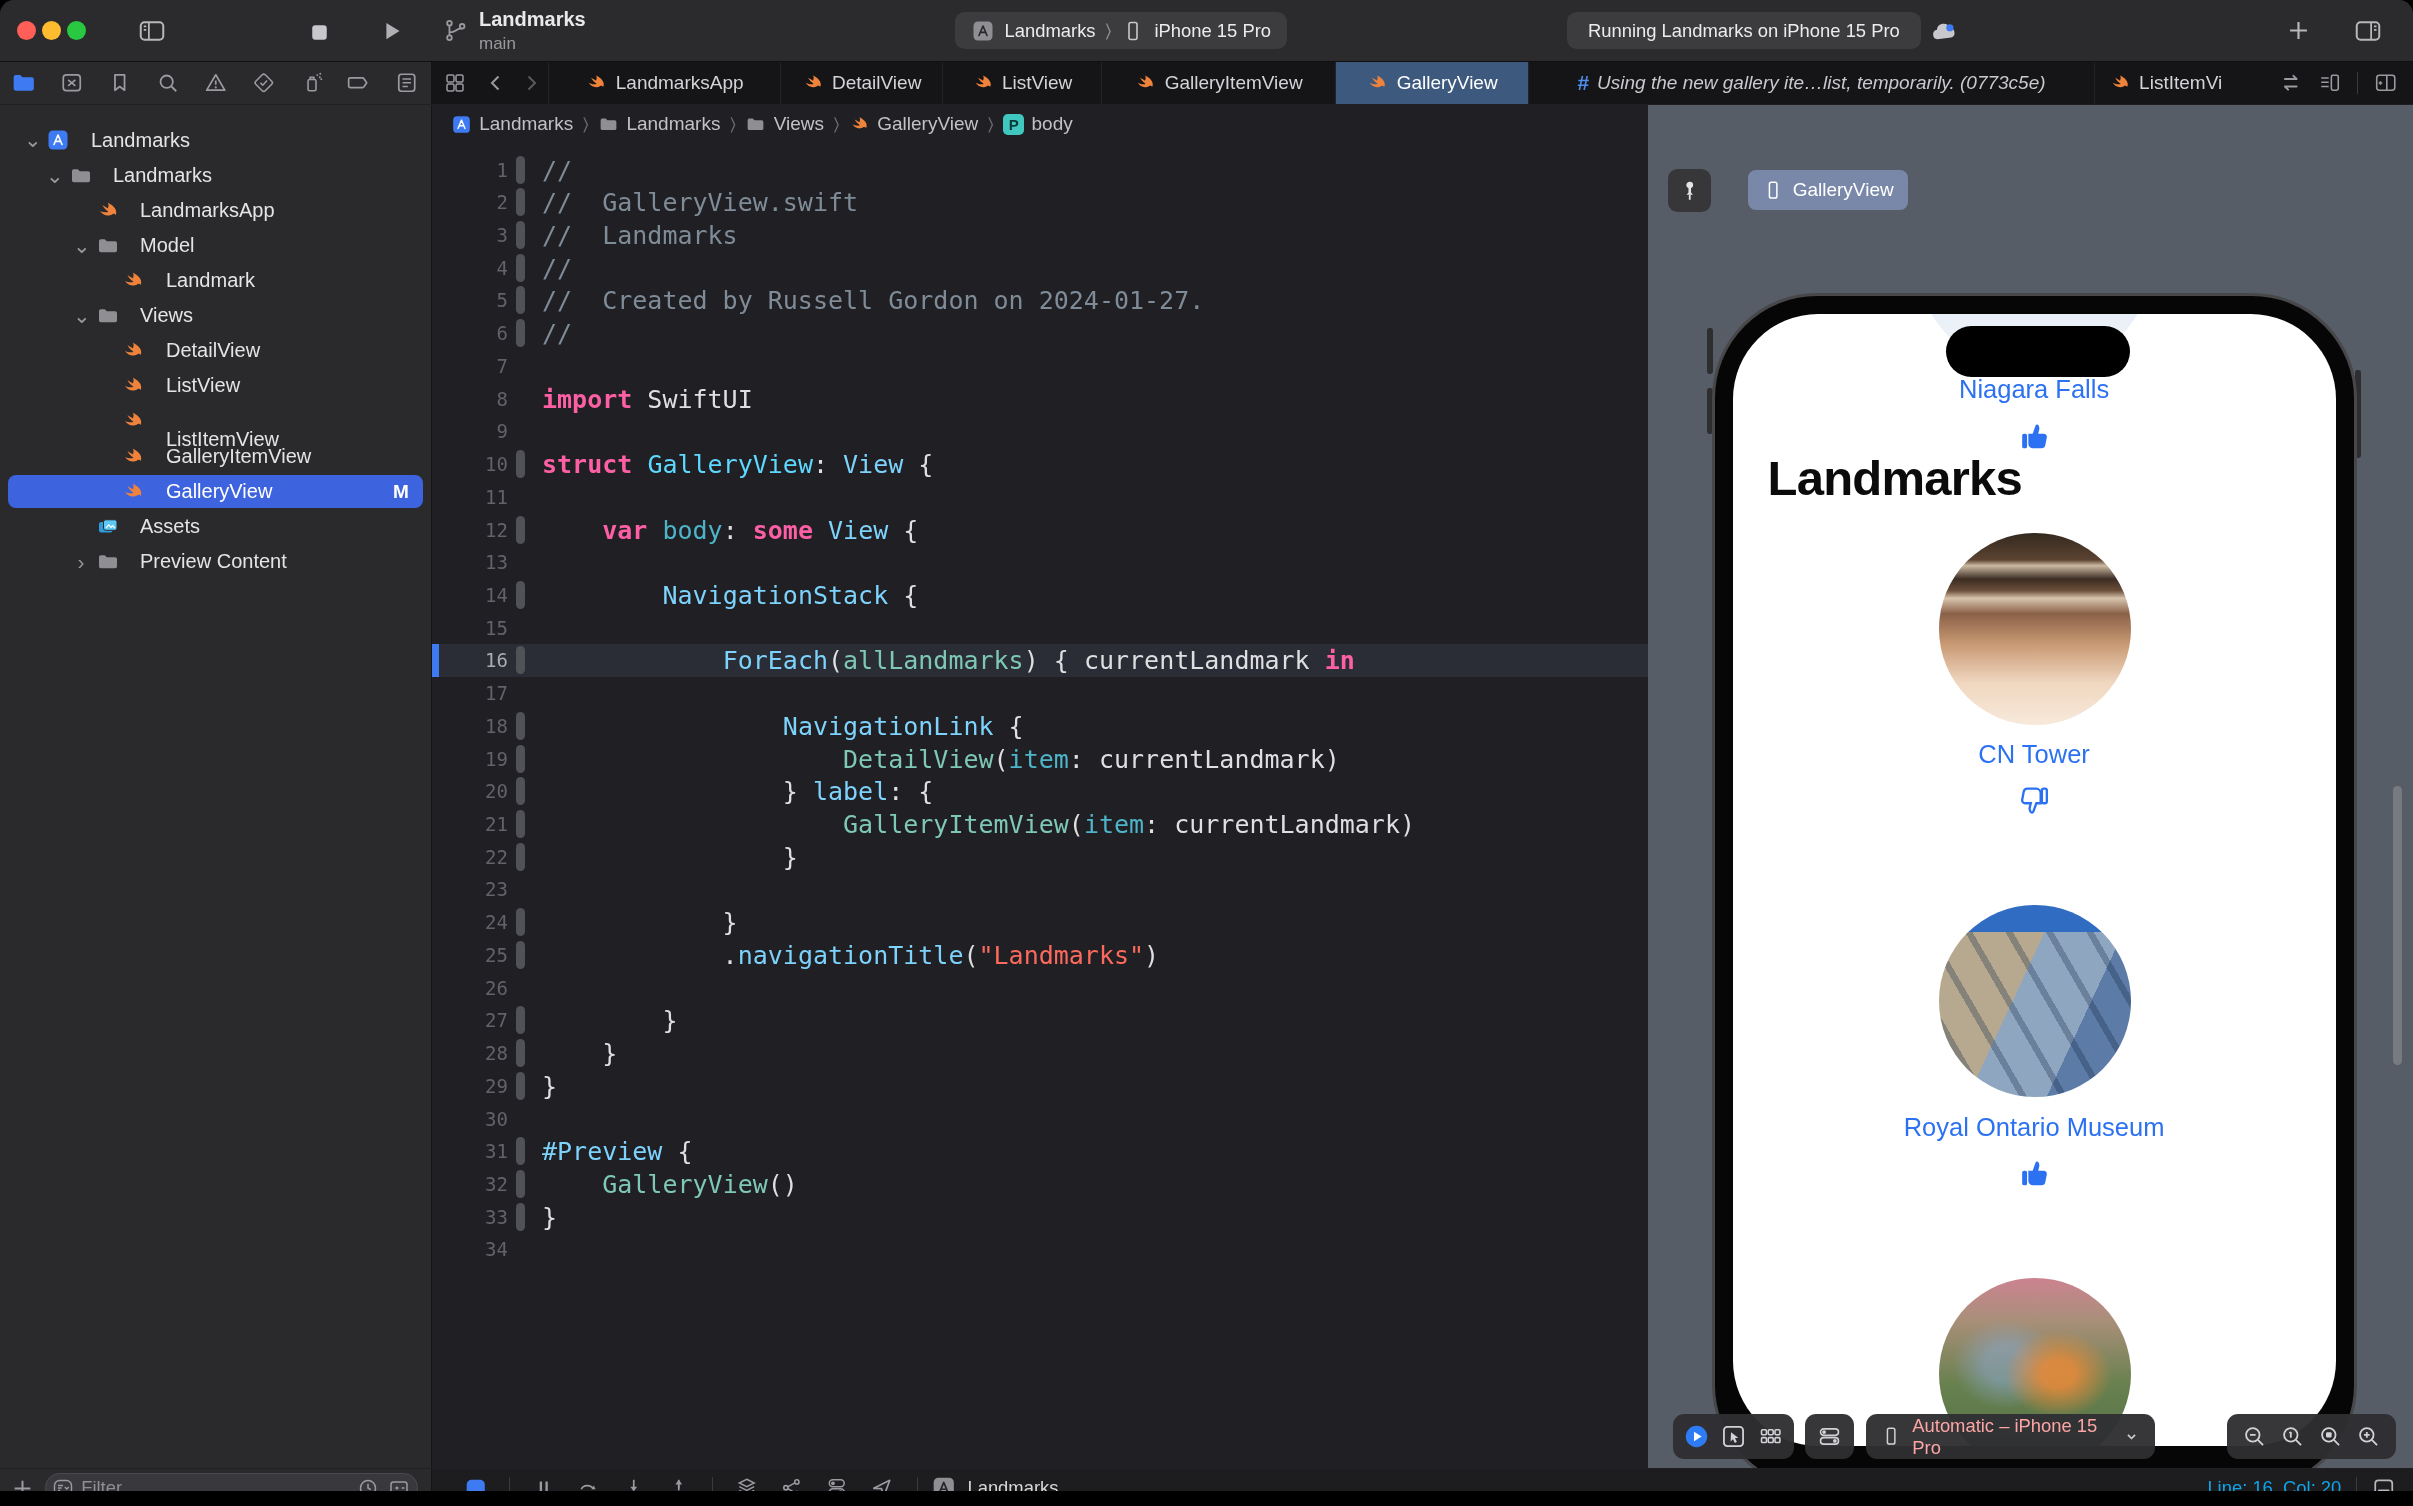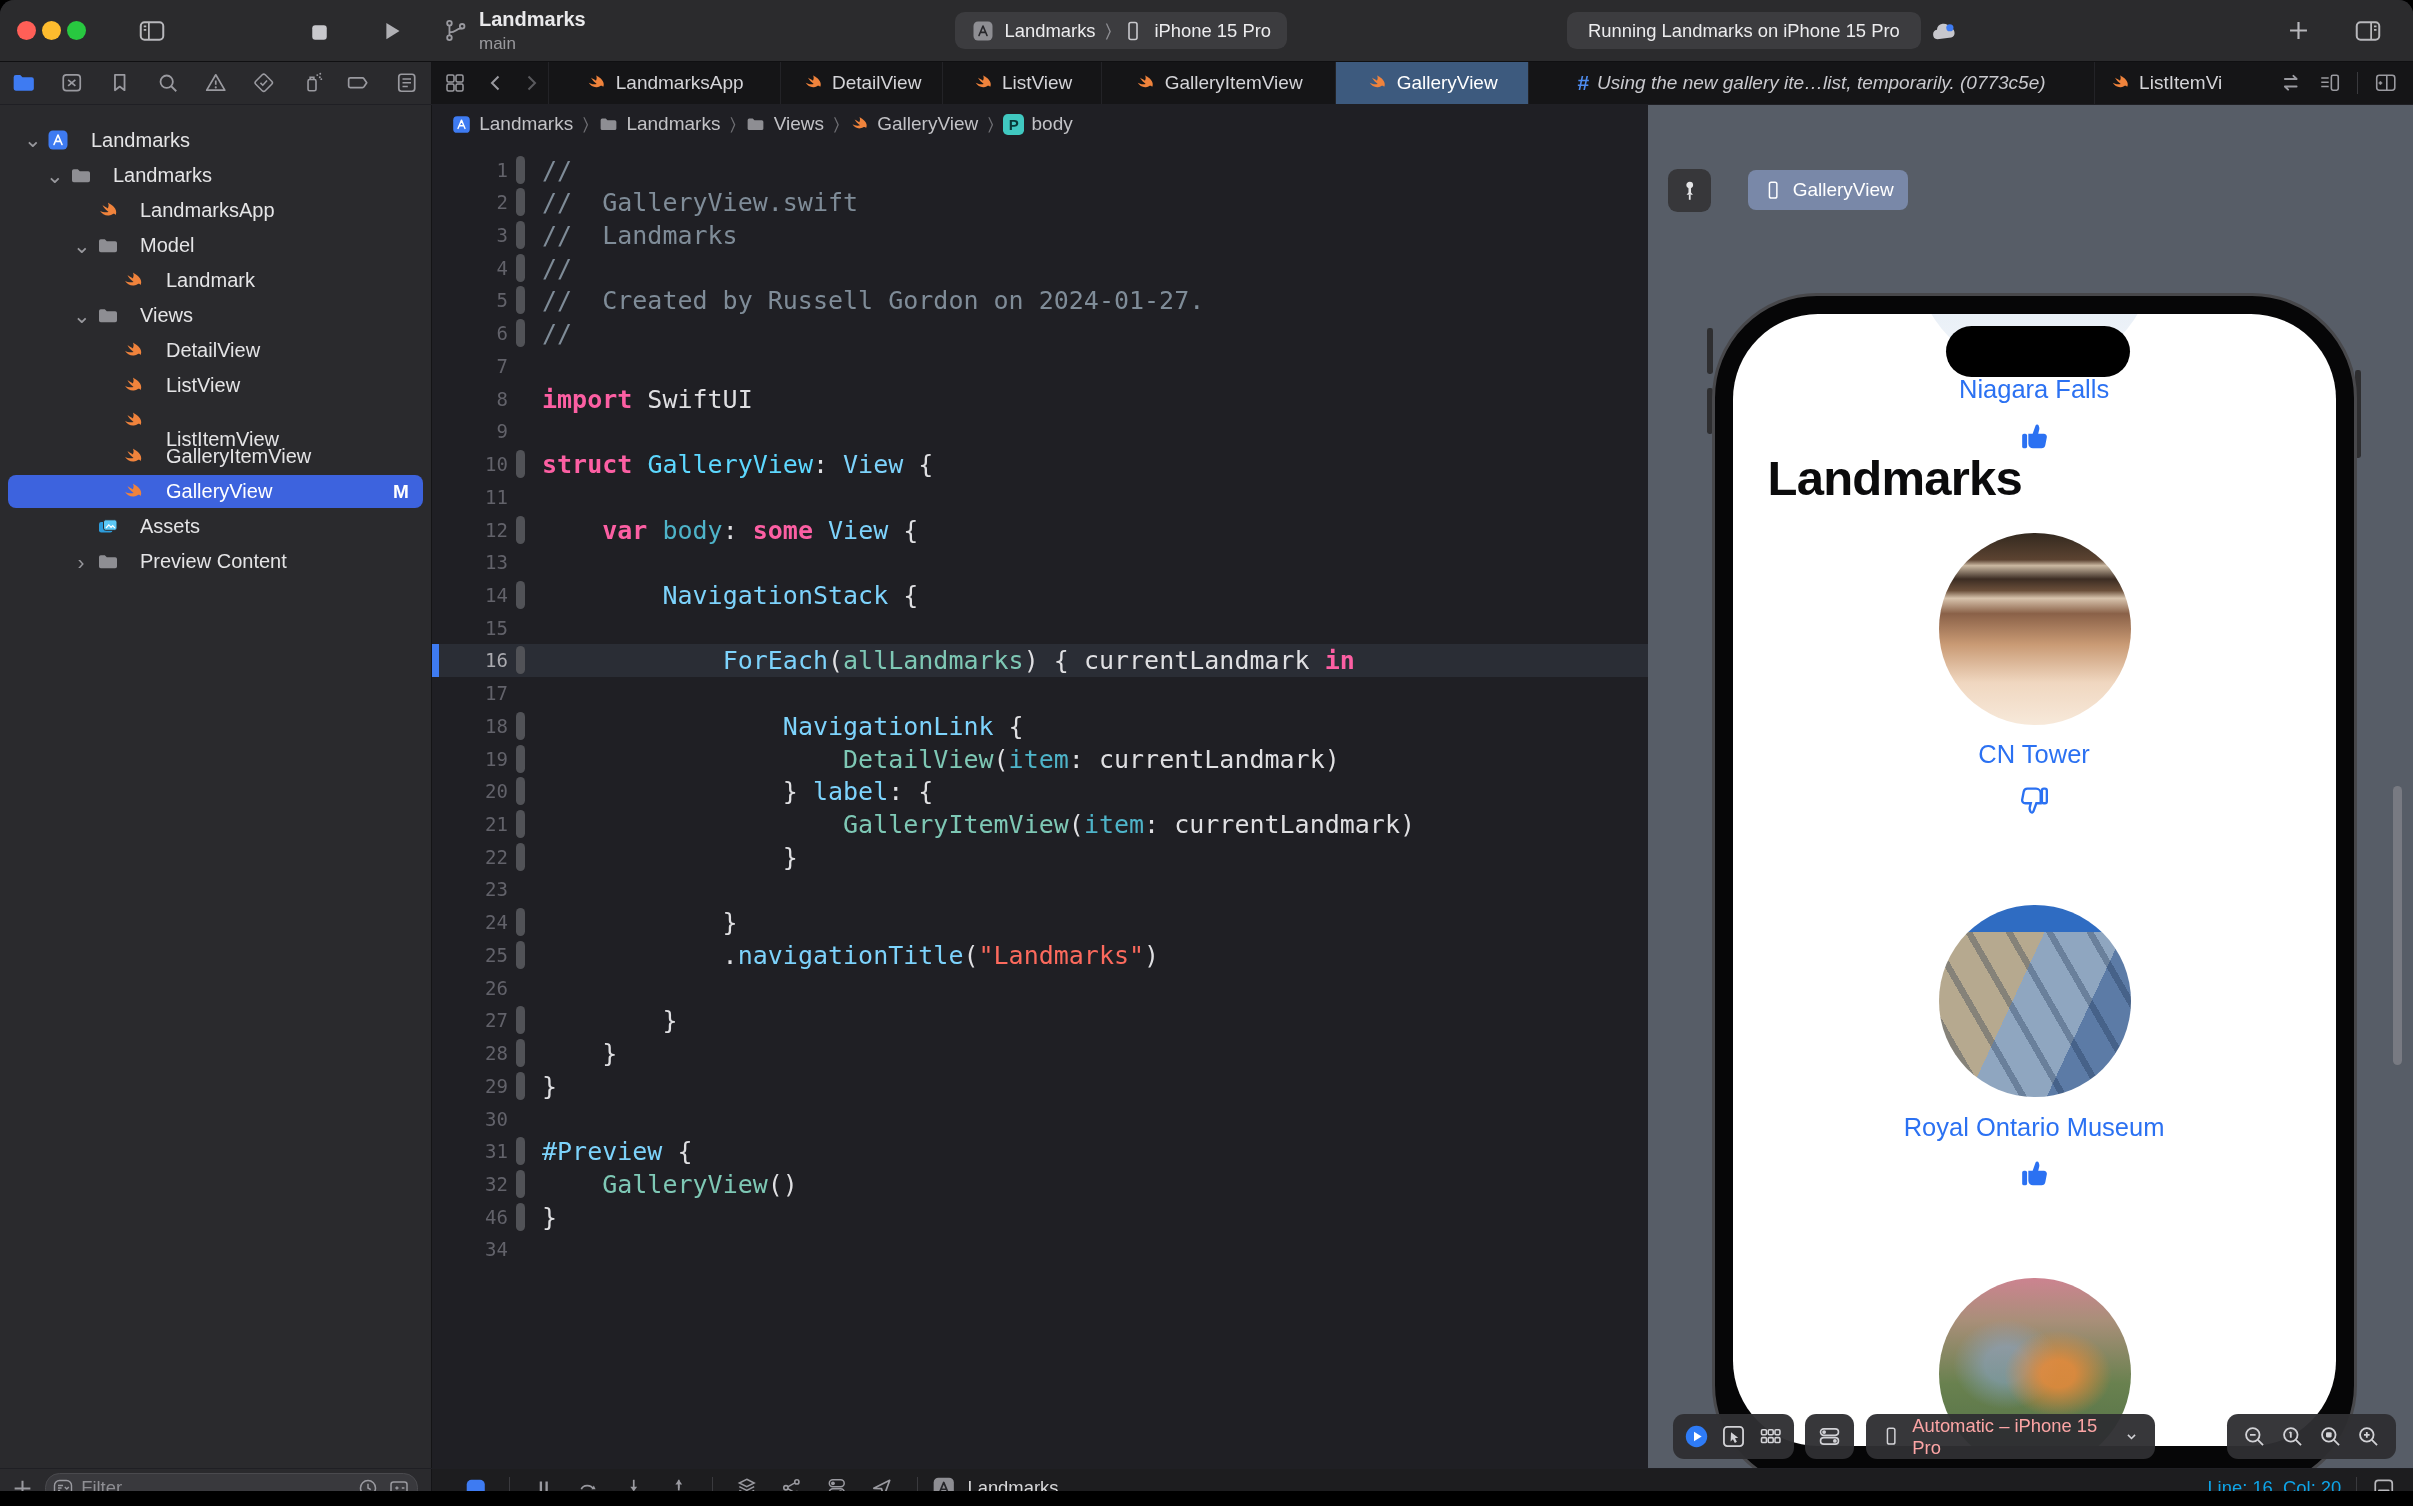--- a/index.html
+++ b/index.html
@@ -592,21 +592,21 @@
         <div class="lnum">31</div>
         <div class="chbar"></div>
         <div class="ctext"><span class="ty">#Preview</span><span class="pl"> {</span></div>
       </div>
       <div class="codeline" style="top:1024px;">
         <div class="lnum">32</div>
         <div class="chbar"></div>
         <div class="ctext"><span class="pl">    </span><span class="pj">GalleryView</span><span class="pl">()</span></div>
       </div>
       <div class="codeline" style="top:1057px;">
-        <div class="lnum">46</div>
+        <div class="lnum">33</div>
         <div class="chbar"></div>
         <div class="ctext"><span class="pl">}</span></div>
       </div>
       <div class="codeline" style="top:1089px;">
         <div class="lnum">34</div>
         <div class="ctext"></div>
       </div>
     </div>
 
   <div class="abs preview" id="preview">

